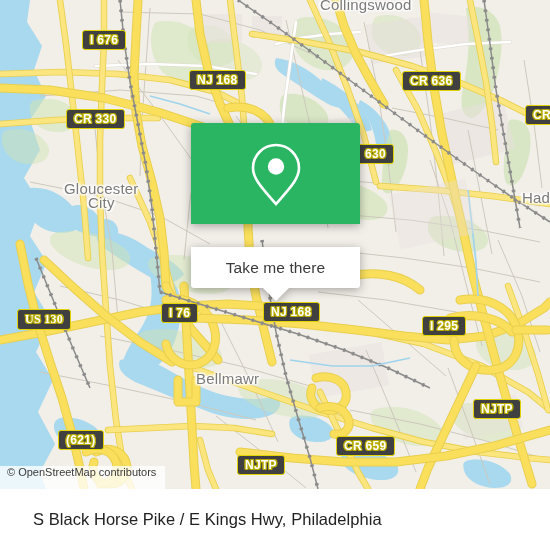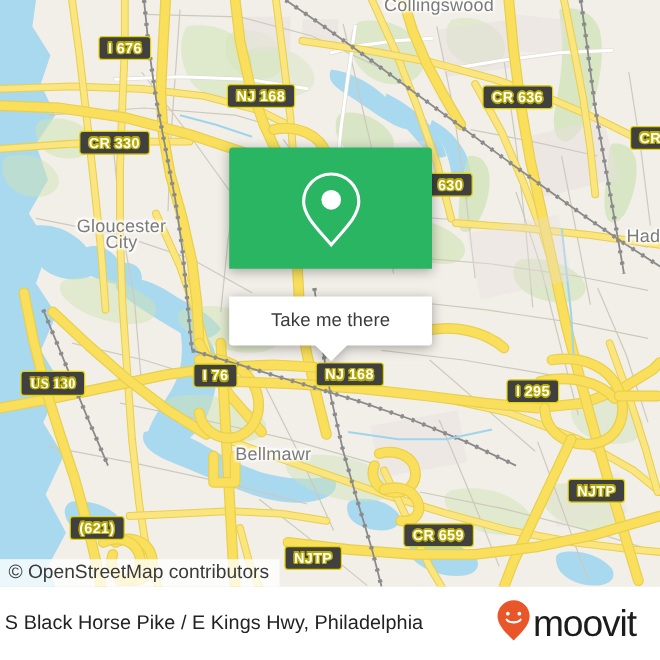--- a/index.html
+++ b/index.html
@@ -72,41 +72,40 @@
     border-top: 14px solid #ffffff;
   }
 
   
   #attribution {
     position: absolute;
     left: 0;
     top: 466px;
     height: 23px;
     display: flex;
-    align-items: center;
     padding: 0 9px 0 7px;
     background: rgba(255,255,255,0.78);
-    font-size: 16px;
+    font-size: 11px;
     color: #3a3a3a;
     white-space: nowrap;
     z-index: 30;
   }
 
   
   #bottom-bar {
     position: absolute;
     left: 0;
     top: 489px;
     width: 550px;
     height: 61px;
     background: #ffffff;
     display: flex;
     align-items: center;
     justify-content: space-between;
-    padding: 0 20px 0 4px;
+    padding: 0 20px 0 33px;
     box-sizing: border-box;
     z-index: 50;
   }
   #station-title {
     font-size: 16.5px;
     color: #222222;
     white-space: nowrap;
     letter-spacing: 0.05px;
   }
   #moovit-logo {
@@ -500,26 +499,15 @@
       <div class="card-tail"></div>
     </div>
 
     <div id="attribution">
       <span>© OpenStreetMap contributors</span>
     </div>
   </div>
 
   <div id="bottom-bar">
     <div id="station-title">S Black Horse Pike / E Kings Hwy, Philadelphia</div>
-    <div id="moovit-logo">
-      <span>
-        <svg width="30" height="36" viewBox="0 0 30 36">
-          <path d="M15 1.2 C7.6 1.2 1.6 7.2 1.6 14.6 C1.6 22 9 29 15 34.8 C21 29 28.4 22 28.4 14.6 C28.4 7.2 22.4 1.2 15 1.2 Z" fill="#e8562a"></path>
-          <circle cx="10.2" cy="12.4" r="1.55" fill="#ffffff"></circle>
-          <circle cx="19.8" cy="12.4" r="1.55" fill="#ffffff"></circle>
-          <path d="M9.2 17.4 C11.2 20.4 18.8 20.4 20.8 17.4" fill="none" stroke="#ffffff" stroke-width="1.7" stroke-linecap="round"></path>
-        </svg>
-      </span>
-      <span id="moovit-wordmark">moovit</span>
-    </div>
   </div>
 
 </div>
 
 </body></html>

